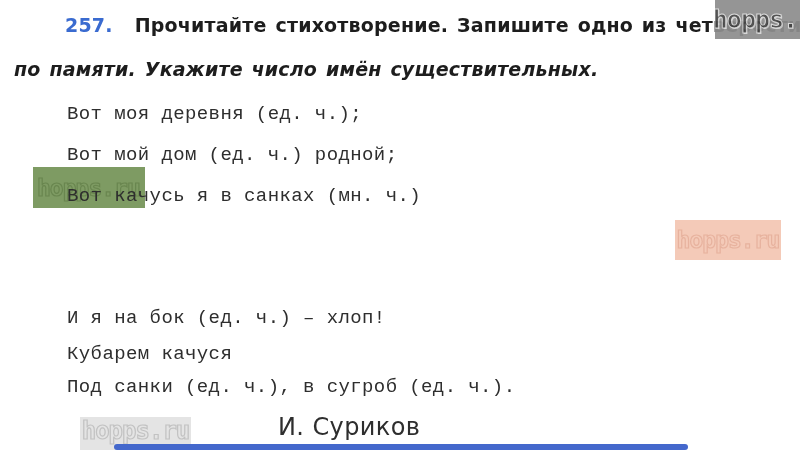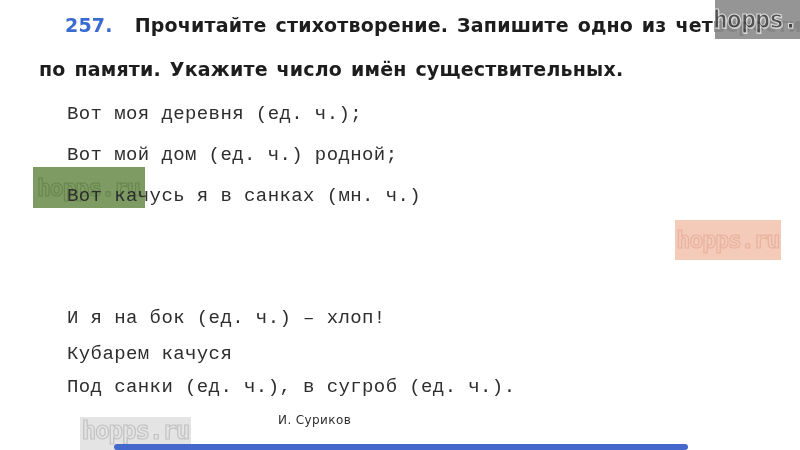--- a/index.html
+++ b/index.html
@@ -17,39 +17,39 @@
     position: absolute;
     font-size: 19px;
     font-weight: bold;
     color: var(--text_black);
     letter-spacing: 0.2px;
     word-spacing: 2px;
     white-space: nowrap;
     z-index: 2;
   }
   .task-line1 { left: 65px; top: 14px; }
-  .task-line2 { left: 39px; top: 58px; }
+  .task-line2 { left: 14px; top: 58px; font-style: italic; }
   .task-num { color: var(--accent_blue); margin-right: 22px; }
 
   
   .poem-line {
     position: absolute;
     left: 67px;
     font-size: 19px;
     color: var(--poem_text);
     letter-spacing: 0.4px;
     white-space: nowrap;
     z-index: 2;
     font-family: Liberation Mono, monospace;
   }
   .poem-author {
     position: absolute;
     left: 278px;
     top: 413px;
-    font-size: 12px;
+    font-size: 24px;
     color: var(--poem_text);
     letter-spacing: 0.4px;
     z-index: 2;
   }
 
   
   .wm {
     position: absolute;
     display: flex;
     align-items: center;

